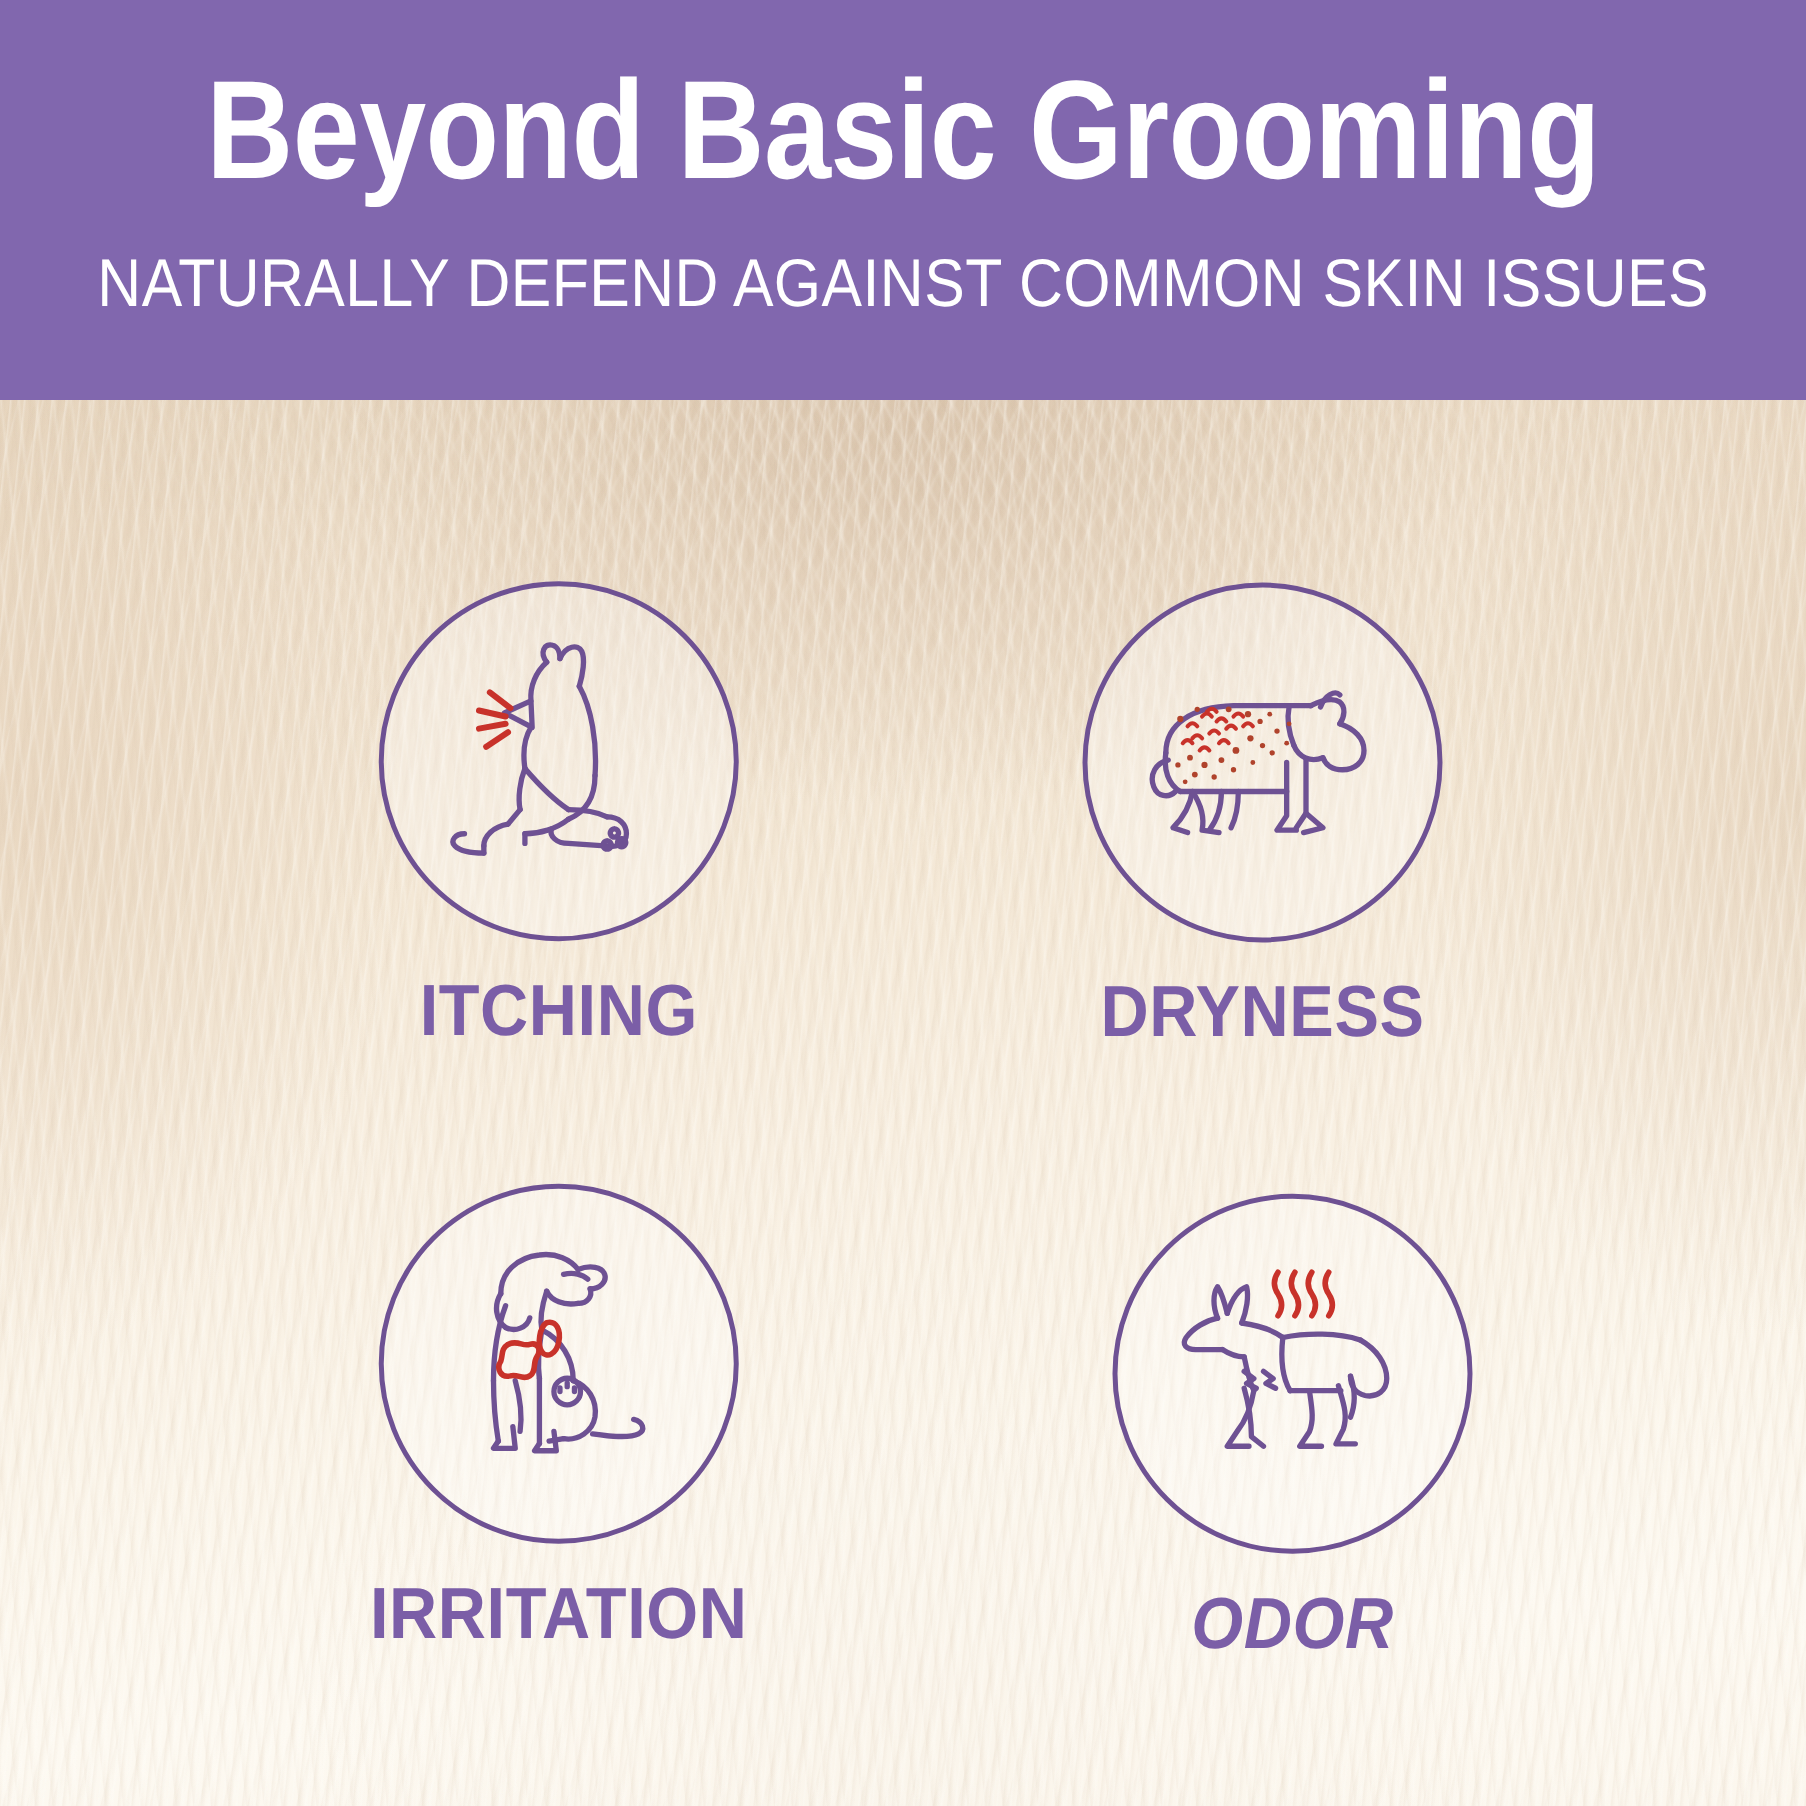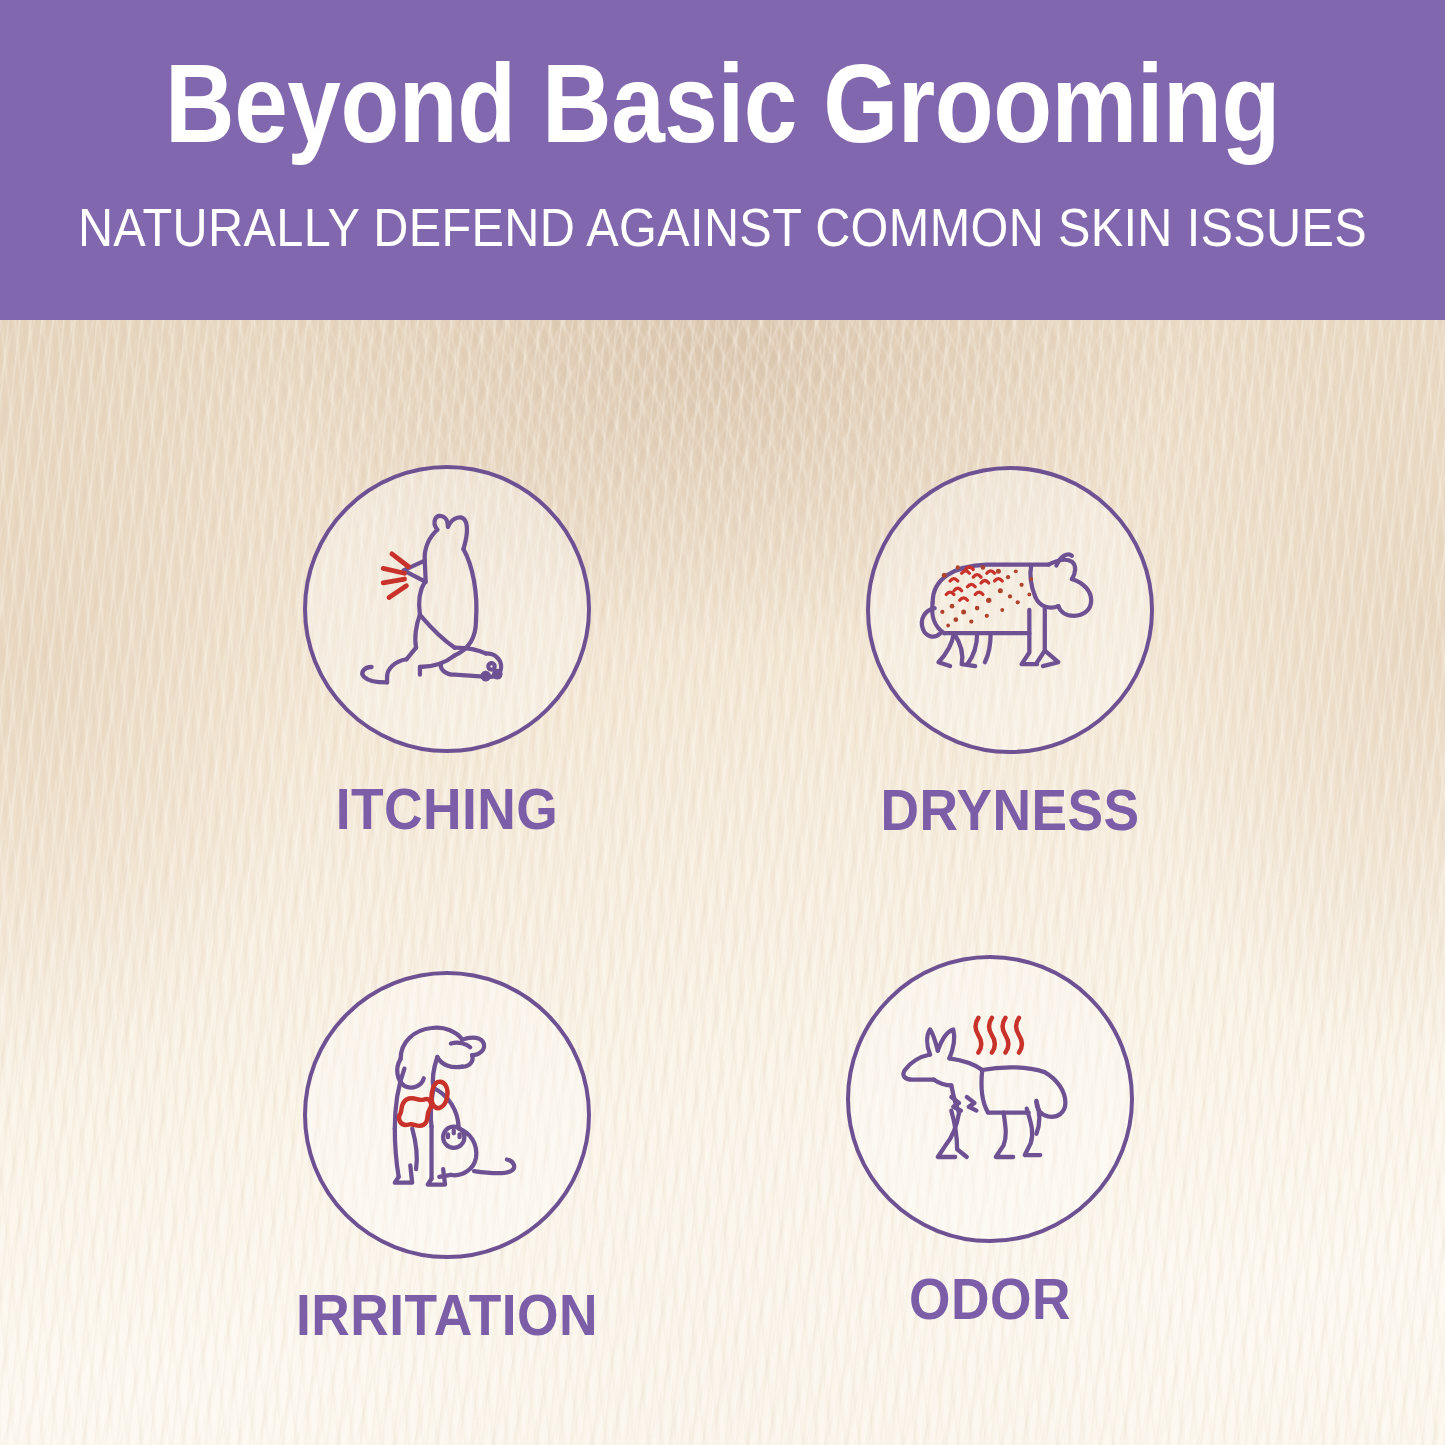--- a/index.html
+++ b/index.html
@@ -142,22 +142,22 @@
     height: 1125px;
     z-index: 3;
     margin-top: 10px;
   }
   .cell {
     position: absolute;
     width: 420px;
   }
   .cell-0 { left: 237px; top: 135px; }
   .cell-1 { left: 800px; top: 136px; }
-  .cell-2 { left: 237px; top: 641px; }
-  .cell-3 { left: 780px; top: 625px; }
+  .cell-2 { left: 237px; top: 617px; }
+  .cell-3 { left: 824px; top: 625px; font-style: italic; }
 
   .circle {
     position: relative;
     width: 288px;
     height: 288px;
     margin: 0 auto;
     border-radius: 50%;
     border: 4px solid #6E5193;
     background: rgba(255,255,255,0.30);
     box-sizing: border-box;

